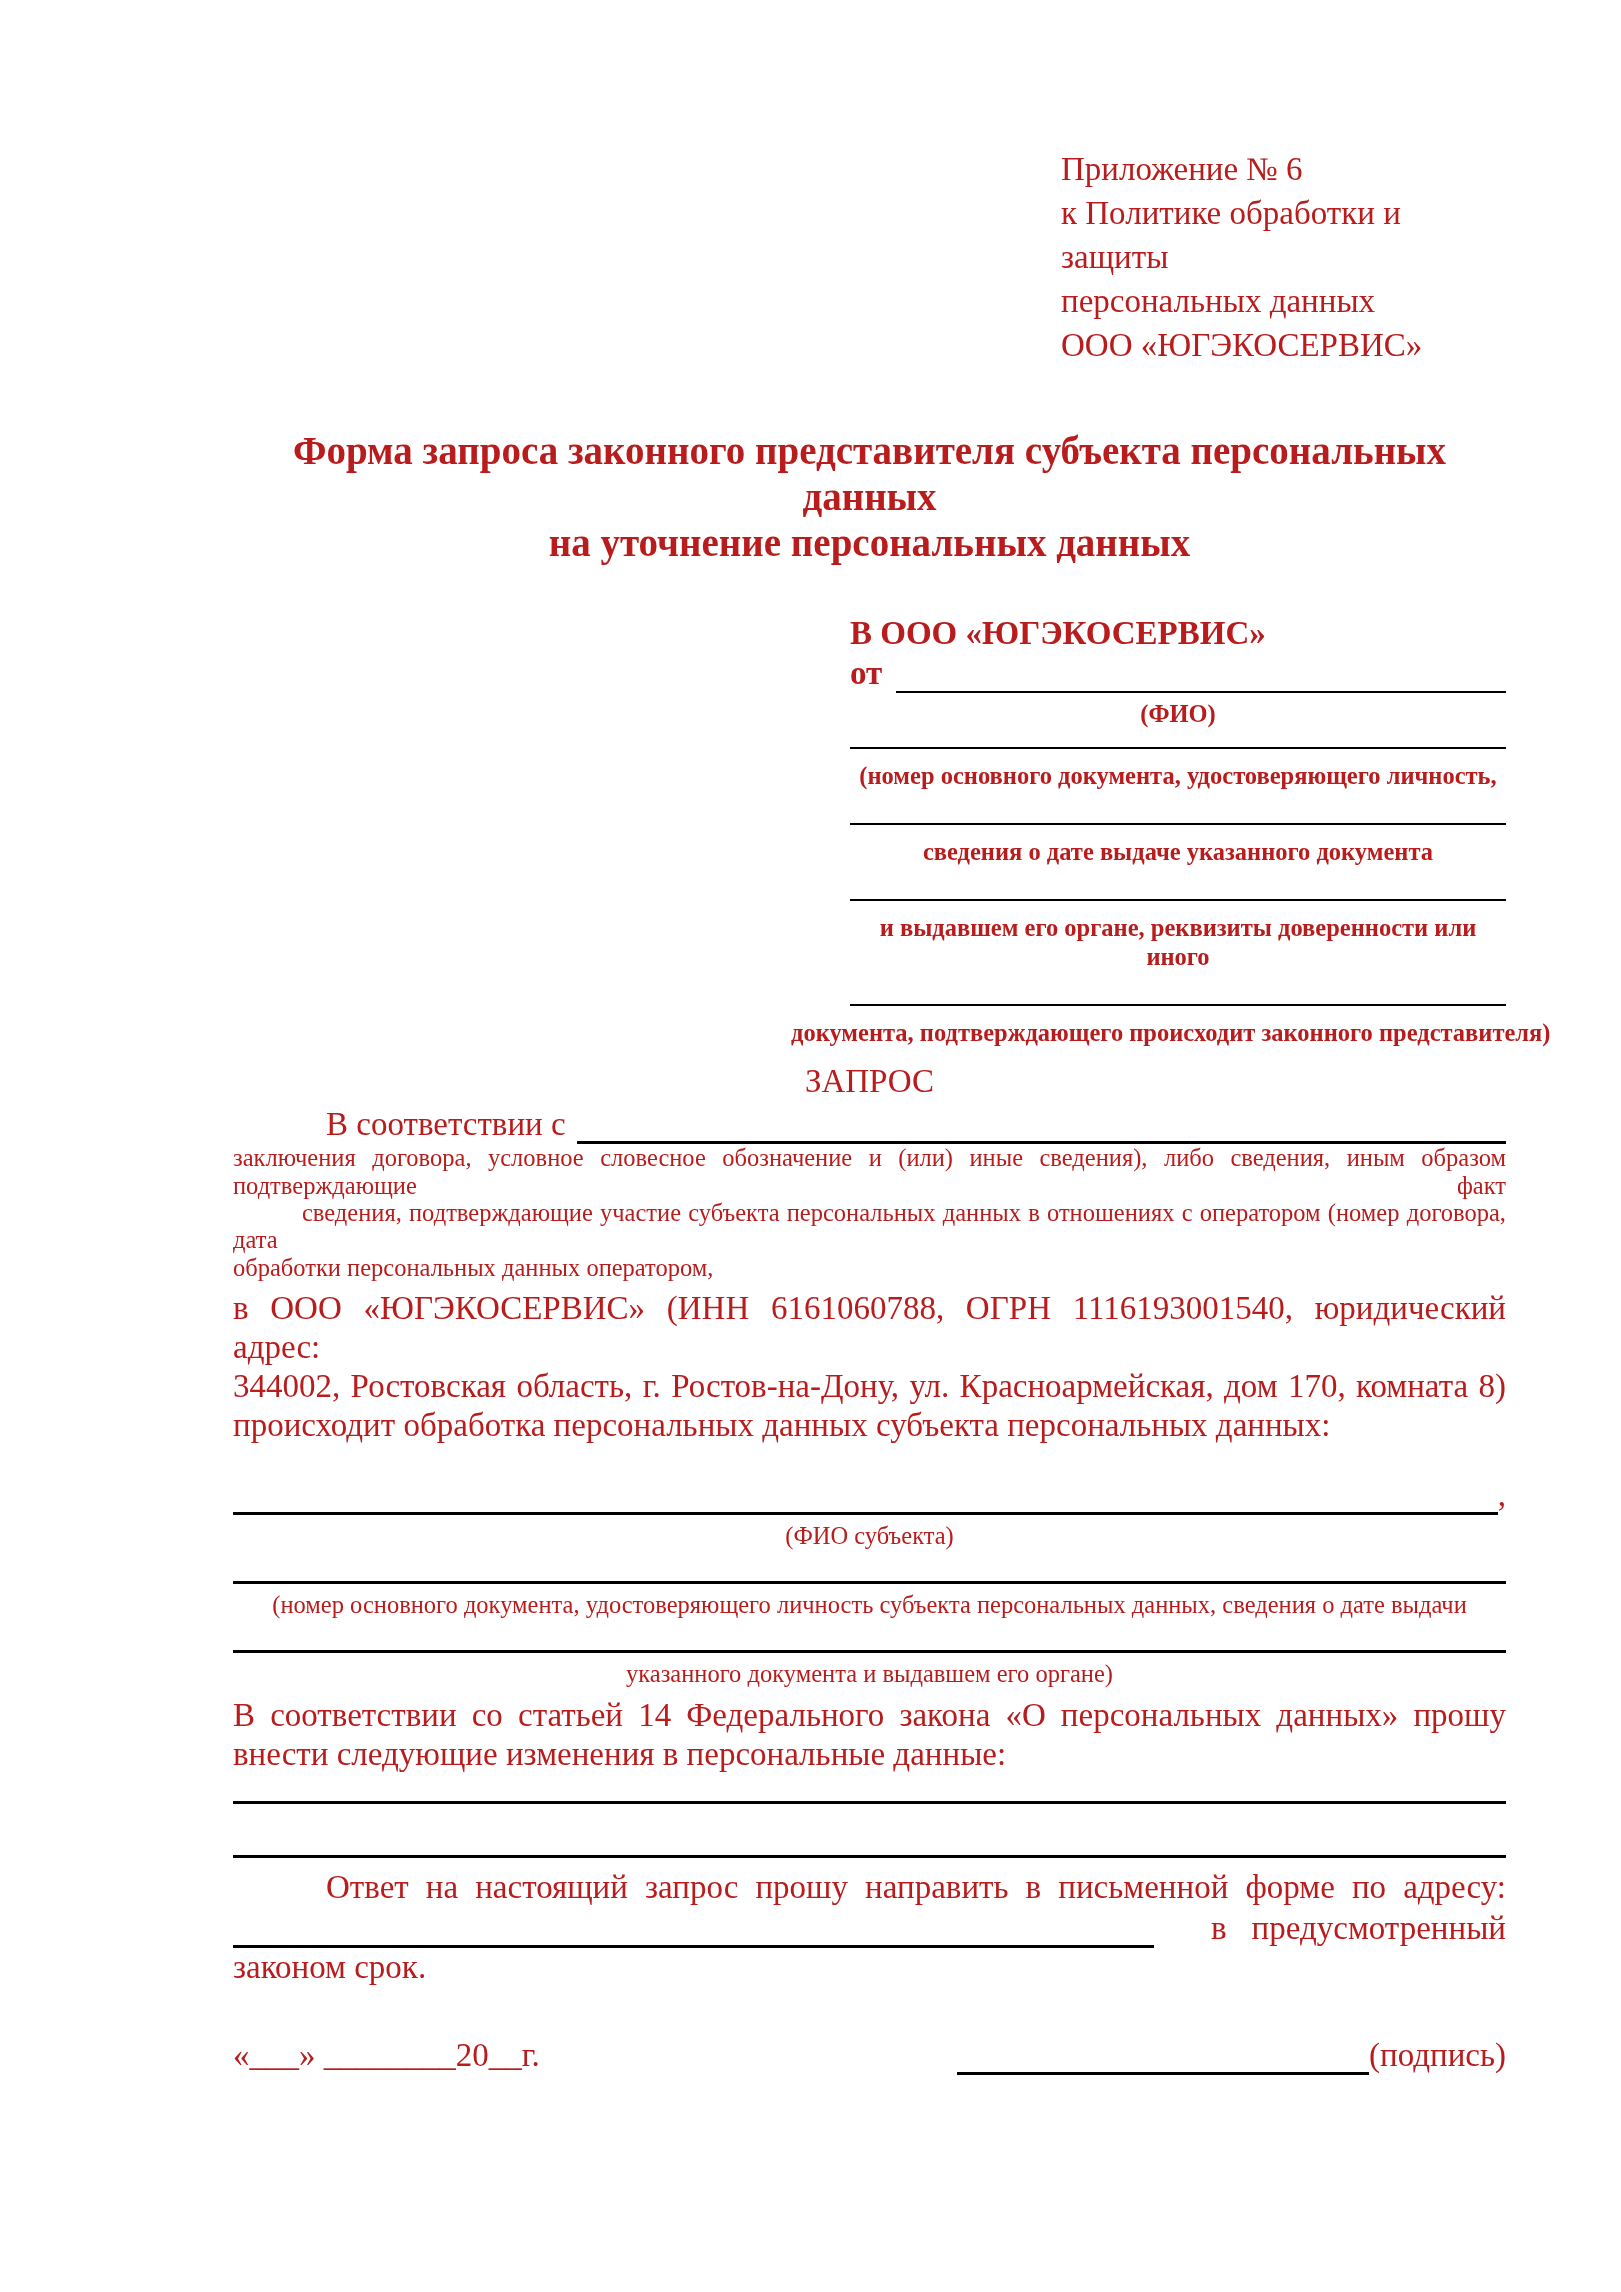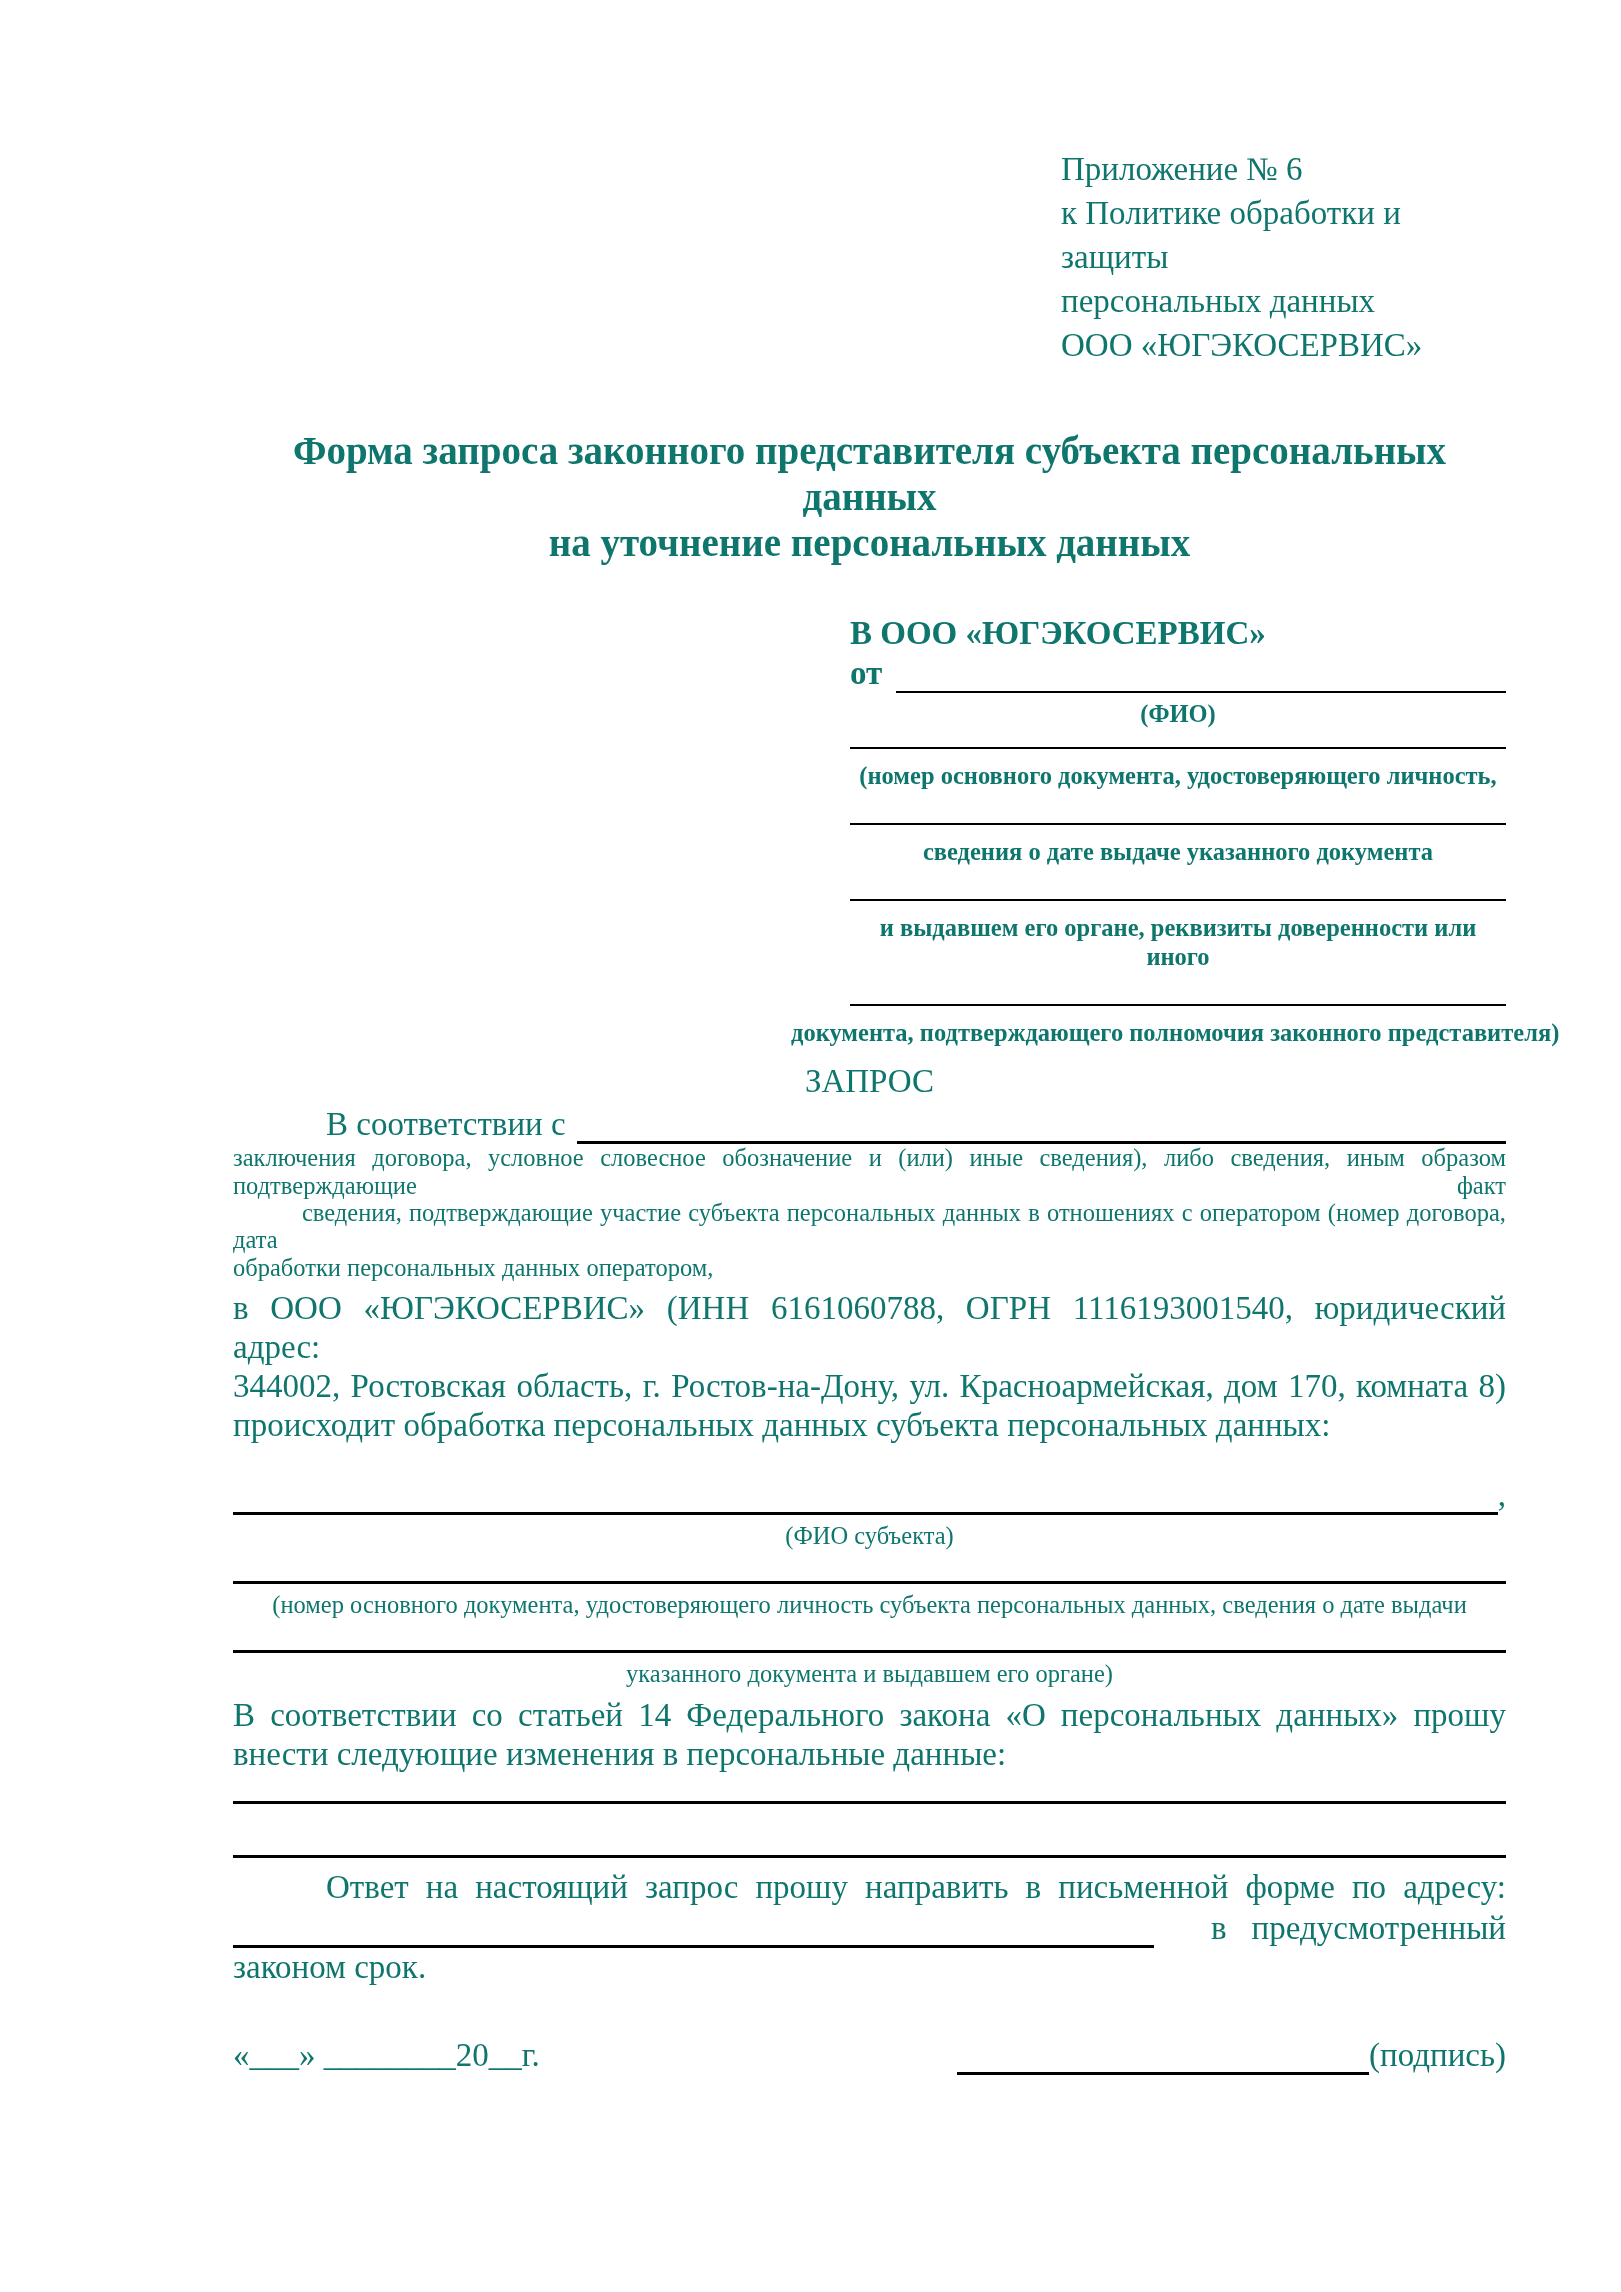--- a/index.html
+++ b/index.html
@@ -1,17 +1,17 @@
 <!DOCTYPE html>
 <html lang="ru"><head>
 <meta charset="utf-8">
 <style>
   html,body{margin:0;padding:0;background:#808080;}
   .page{
-    width:1621px;height:2293px;background:#ffffff;color:#0f766e;
+    width:1621px;height:2293px;background:#ffffff;color:#b91c1c;
     font-family:"Liberation Serif","DejaVu Serif",serif;
     font-size:33px;line-height:39px;
     box-sizing:border-box;
     padding:147px 115px 0 233px;
     margin:0 auto;position:relative;
   }
   
   .header-note{margin-left:828px;line-height:44px;}
   
   .title{font-weight:bold;text-align:center;font-size:39px;line-height:46px;margin-top:61px;}
@@ -78,21 +78,21 @@
       <span class="fill"></span>
     </div>
     <div class="caption tight">(ФИО)</div>
     <div class="blank first"></div>
     <div class="caption">(номер основного документа, удостоверяющего личность,</div>
     <div class="blank"></div>
     <div class="caption">сведения о дате выдаче указанного документа</div>
     <div class="blank"></div>
     <div class="caption">и выдавшем его органе, реквизиты доверенности или иного</div>
     <div class="blank"></div>
-    <div class="caption wide">документа, подтверждающего полномочия законного представителя)</div>
+    <div class="caption wide">документа, подтверждающего происходит законного представителя)</div>
   </div>
 
   <div class="req-heading">ЗАПРОС</div>
 
   <div class="intro-row">
     <span class="prefix">В соответствии с</span>
     <span class="fill"></span>
   </div>
 
   <div class="footnote">

